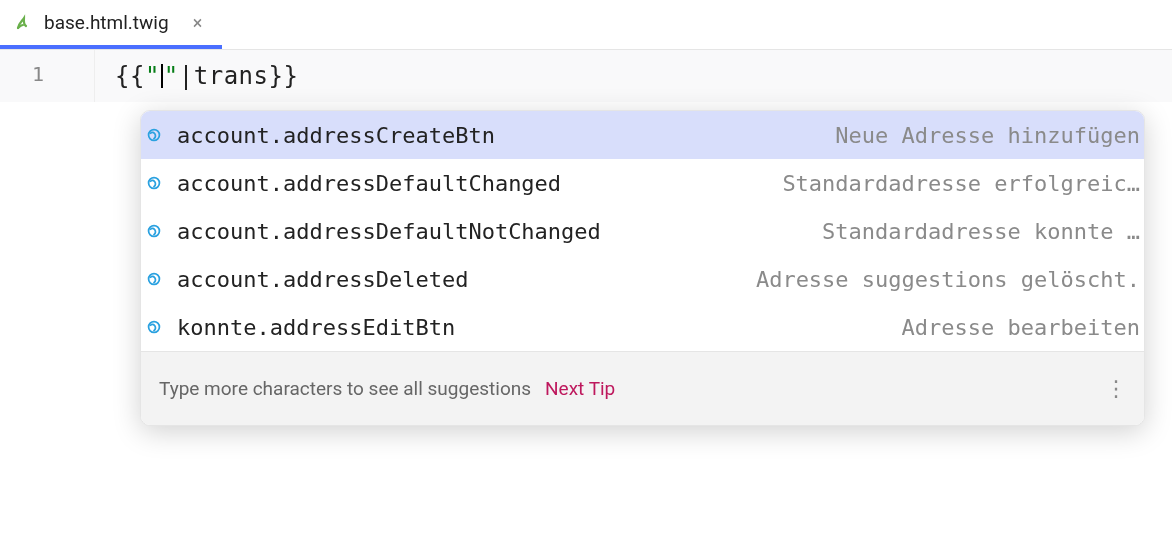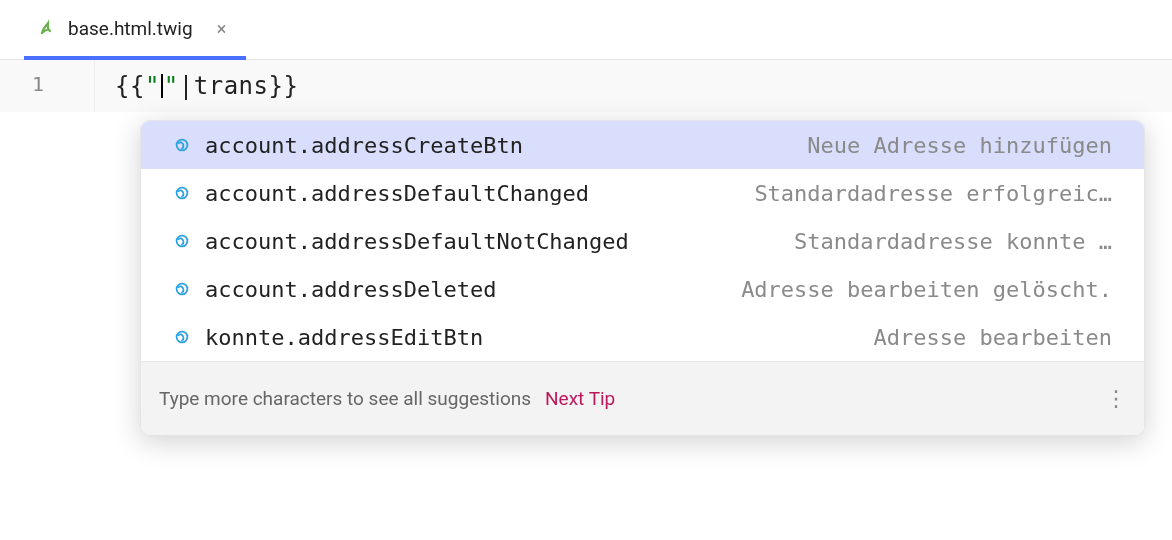--- a/index.html
+++ b/index.html
@@ -6,24 +6,23 @@
     body {
       font-family: -apple-system, BlinkMacSystemFont, "Segoe UI", Roboto, sans-serif;
       background: #fff;
       width: 1172px;
       height: 540px;
       overflow: hidden;
       font-size: 14px;
     }
     .tab-bar {
       display: flex;
-      align-items: center;
-      height: 60px;
+      height: 50px;
       border-bottom: 1px solid #e5e5e5;
-      padding-left: 24px;
+      padding-left: 0;
     }
     .tab {
       display: flex;
       align-items: center;
       gap: 10px;
       padding: 0 14px;
       height: 100%;
       border-bottom: 4px solid #4a6fff;
       margin-bottom: -1px;
     }
@@ -83,21 +82,21 @@
       width: 1005px;
       background: #fff;
       border-radius: 10px;
       box-shadow: 0 6px 28px rgba(0,0,0,0.18);
       border: 1px solid #e5e5e5;
       overflow: hidden;
     }
     .suggestion {
       display: flex;
       align-items: center;
-      padding: 10px 32px;
+      padding: 10px 4px;
       font-family: "SF Mono", Menlo, Consolas, monospace;
       font-size: 22px;
       height: 48px;
       gap: 14px;
     }
     .suggestion.selected {
       background: #d8defb;
     }
     .sg-icon {
       width: 18px; height:18px;
@@ -204,21 +203,21 @@
         </div>
         <div class="suggestion">
           <span class="sg-icon">
             <svg viewBox="0 0 16 16" width="14" height="14">
               <circle cx="8" cy="8" r="6.2" fill="none" stroke="#2aa1e0" stroke-width="2"></circle>
               <path d="M4 6 C8 2 12 10 8 12" stroke="#2aa1e0" stroke-width="2" fill="none" stroke-linecap="round"></path>
             </svg>
           </span>
           <span class="sg-key">account.addressDeleted</span>
           <span class="sg-spacer"></span>
-          <span class="sg-desc">Adresse bearbeiten gelöscht.</span>
+          <span class="sg-desc">Adresse suggestions gelöscht.</span>
         </div>
         <div class="suggestion">
           <span class="sg-icon">
             <svg viewBox="0 0 16 16" width="14" height="14">
               <circle cx="8" cy="8" r="6.2" fill="none" stroke="#2aa1e0" stroke-width="2"></circle>
               <path d="M4 6 C8 2 12 10 8 12" stroke="#2aa1e0" stroke-width="2" fill="none" stroke-linecap="round"></path>
             </svg>
           </span>
           <span class="sg-key">konnte.addressEditBtn</span>
           <span class="sg-spacer"></span>

